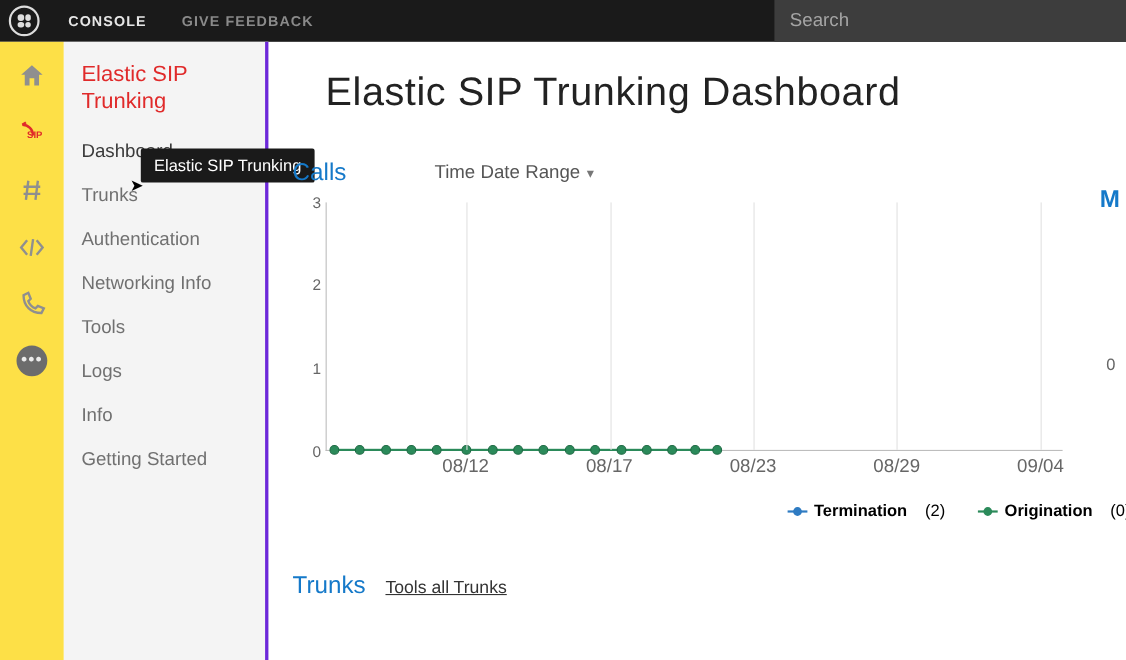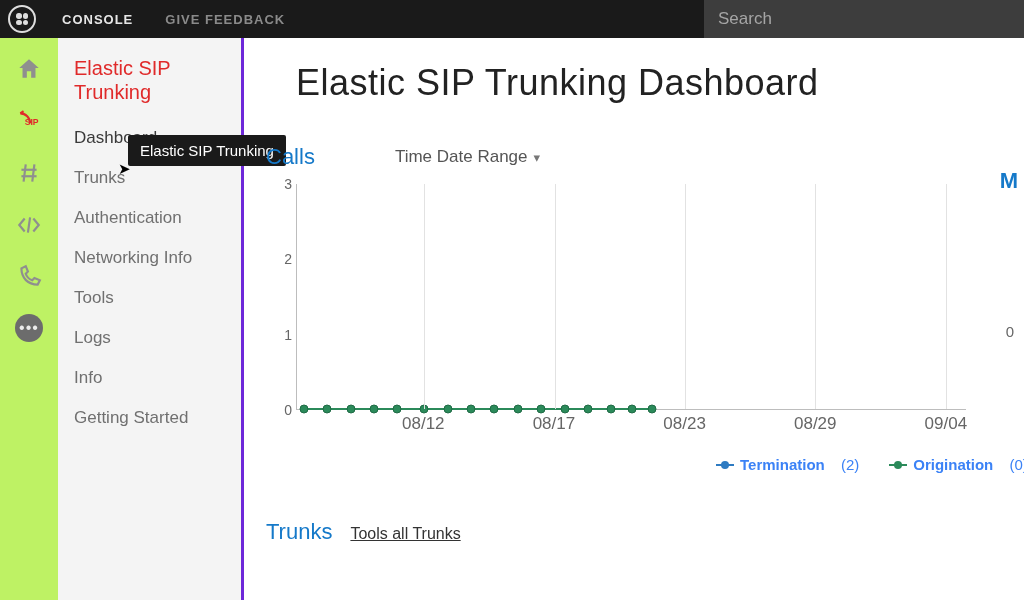--- a/index.html
+++ b/index.html
@@ -13,21 +13,21 @@
   .top-link { font-size:13px; letter-spacing:1px; font-weight:600; padding:0 16px; color:#e6e6e6; cursor:pointer; }
   .top-link.secondary { color:#8a8a8a; }
   .search { margin-left:auto; width:320px; height:38px; background:#3d3d3d; }
   .search input { width:100%; height:100%; background:transparent; border:none; outline:none; color:#bfbfbf; font-size:17px; padding:0 14px; }
   .search input::placeholder { color:#a5a5a5; }
 
   
   .body { display:flex; height:calc(600px - 38px); }
 
   
-  .rail { width:58px; background:#bef264; display:flex; flex-direction:column; align-items:center; padding-top:16px; gap:22px; }
+  .rail { width:58px; background:#fde047; display:flex; flex-direction:column; align-items:center; padding-top:16px; gap:22px; }
   .rail-item { width:30px; height:30px; display:flex; align-items:center; justify-content:center; color:#8f8f8f; cursor:pointer; }
   .rail-item.active { color:#e02a2a; }
   .rail-item svg { width:26px; height:26px; }
   .rail-more { width:28px; height:28px; border-radius:50%; background:#6c6c6c; color:#ececec; display:flex; align-items:center; justify-content:center; font-size:16px; letter-spacing:1px; cursor:pointer; }
 
   
   .sidebar { width:186px; background:#f4f4f4; border-right:3px solid #6d28d9; padding:18px 0 0 0; position:relative; }
   .sidebar-title { color:#e02a2a; font-size:20px; line-height:1.2; font-weight:500; padding:0 16px 14px 16px; }
   .side-items { list-style:none; }
   .side-items li { font-size:17px; color:#707070; padding:10px 16px; cursor:pointer; }
@@ -51,21 +51,21 @@
   .y-tick { position:absolute; left:0; width:26px; text-align:right; font-size:14px; color:#666; transform:translateY(-50%); }
   .plot { position:absolute; left:30px; right:0; top:6px; bottom:28px; border-left:1px solid #bdbdbd; border-bottom:1px solid #bdbdbd; }
   .grid-v { position:absolute; top:0; bottom:0; border-left:1px solid #e2e2e2; }
   .x-labels { position:absolute; left:30px; right:0; bottom:6px; height:18px; }
   .x-lab { position:absolute; font-size:17px; color:#666; transform:translateX(-50%); }
   .data-wrap { position:absolute; left:0; bottom:0; right:0; height:100%; }
   .marker { position:absolute; width:9px; height:9px; border-radius:50%; background:#2b8a5a; border:1px solid #1f6b45; transform:translate(-50%, 50%); }
   .line-seg { position:absolute; height:2px; background:#2b8a5a; bottom:-1px; }
 
   .legend { margin-top:18px; margin-left:450px; display:flex; gap:30px; font-size:15px; }
-  .leg { display:flex; align-items:center; gap:6px; color:#3b82f6; }
+  .leg { display:flex; align-items:center; gap:6px; color:#000000; }
   .leg .sw { width:18px; height:2px; position:relative; }
   .leg .sw::after { content:""; position:absolute; left:5px; top:-3px; width:8px; height:8px; border-radius:50%; }
   .leg.term .sw { background:#2e7bc2; } .leg.term .sw::after{ background:#2e7bc2; }
   .leg.orig .sw { background:#2b8a5a; } .leg.orig .sw::after{ background:#2b8a5a; }
 
   .right-edge { position:absolute; right:6px; top:130px; color:#1579c9; font-size:22px; font-weight:600; }
   .right-zero { position:absolute; right:10px; top:285px; color:#666; font-size:15px; }
 
   .trunks-row { margin-top:46px; display:flex; align-items:baseline; gap:18px; }
   .view-all { font-size:16px; color:#333; text-decoration:underline; cursor:pointer; }

